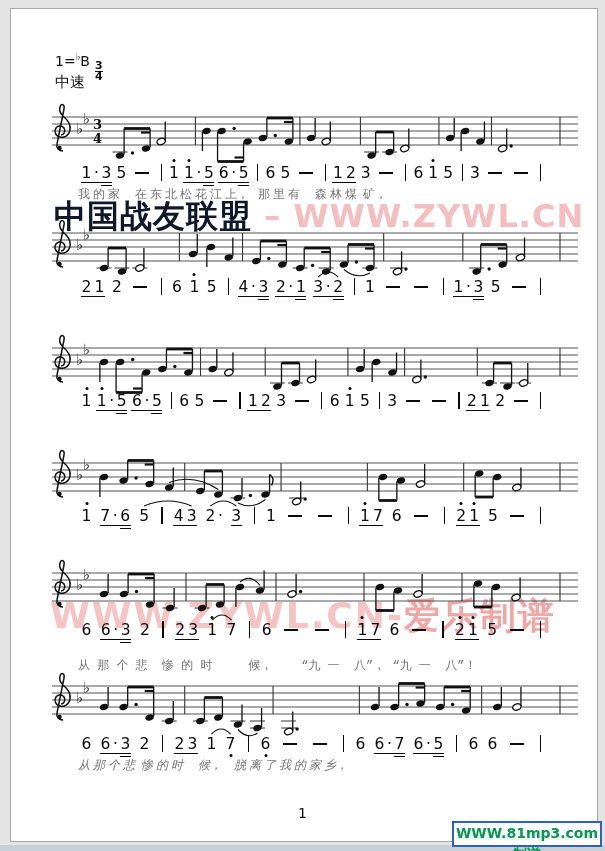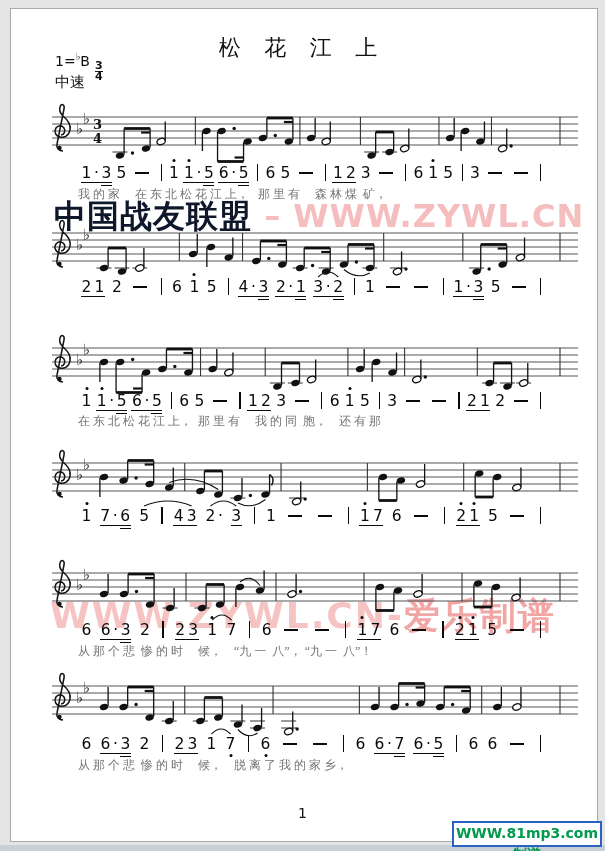--- a/index.html
+++ b/index.html
@@ -42,21 +42,20 @@
          border:2px solid #2a62c4;box-sizing:border-box;z-index:5;text-align:center;
          font-family:"DejaVu Sans","Liberation Sans",sans-serif;font-weight:bold;
          font-size:14px;line-height:21px;color:#029a4e;}
 </style>
 </head>
 <body>
 
 <div class="canvas" id="cv">
   <div class="page"></div>
 
-  <div class="title">松 花 江 上</div>
 
   <div class="keyblock"><span>1=</span><span class="flat-sup">♭</span><span>B</span><span class="frac">
         <span>3</span>
         <span class="den">4</span>
       </span>
   </div>
 
   <div class="tempo">中速</div>
 
 
@@ -447,21 +446,20 @@
       <div class="jp-tok" style="left: 478.478px; width: 13px; position: absolute;">1</div>
       <div class="jp-u" style="left: 466.478px; width: 24px; top: 19px;"></div>
       <div class="jp-tok" style="left: 493.652px; width: 13px; position: absolute;">2</div>
       <div class="jp-tok" style="left: 508.826px; width: 24px; position: absolute;">
         <div class="jp-dash"></div>
       </div>
       <div class="jp-tok" style="left: 535px; width: 10px; position: absolute;">
         <div class="jp-bar"></div>
       </div>
     </div>
-    <div class="lyrics" style="top: 413px;">在 东 北 松 花 江 上，  那 里 有     我 的 同  胞，    还 有 那</div>
     <svg class="staff" width="605" height="74" viewBox="0 0 605 74" style="top: 447px;">
       <line x1="52" y1="16" x2="578" y2="16" stroke="#555" stroke-width="1"></line>
       <line x1="52" y1="23" x2="578" y2="23" stroke="#555" stroke-width="1"></line>
       <line x1="52" y1="30" x2="578" y2="30" stroke="#555" stroke-width="1"></line>
       <line x1="52" y1="37" x2="578" y2="37" stroke="#555" stroke-width="1"></line>
       <line x1="52" y1="44" x2="578" y2="44" stroke="#555" stroke-width="1"></line>
       <path d="M63,50 C59,50 56,47 57,43 L64,8 C65,3 61,2 60,6 C59,9 60,12 63,15 C69,20 71,24 70,29 C69,35 64,37 60,36 C55,35 54,30 56,27 C58,24 62,24 64,27 C66,30 64,34 61,34" stroke="#111" stroke-width="1.5" fill="none"></path>
       <circle cx="59.5" cy="47" r="2.2" fill="#111"></circle>
       <text x="76" y="33" font-size="15" font-family="&quot;DejaVu Sans&quot;,sans-serif" fill="#111">♭</text>
       <text x="83" y="23" font-size="15" font-family="&quot;DejaVu Sans&quot;,sans-serif" fill="#111">♭</text>
@@ -672,21 +670,21 @@
       <div class="jp-tok" style="left: 504.842px; width: 24px; position: absolute;">
         <div class="jp-dash"></div>
       </div>
       <div class="jp-tok" style="left: 535px; width: 10px; position: absolute;">
         <div class="jp-bar"></div>
       </div>
     </div>
     <svg class="arcs" width="605" height="14" viewBox="0 0 605 14" style="top: 608px;">
       <path d="M212.28947368421055,12 Q221.86842105263162,2 231.44736842105266,12" stroke="#111" stroke-width="1.1" fill="none"></path>
     </svg>
-    <div class="lyrics" style="top: 643px;">从 那 个 悲  惨 的 时     候，    “九 一  八”， “九 一  八”！</div>
+    <div class="lyrics" style="top: 657px; font-family: Liberation Mono, monospace;">从 那 个 悲  惨 的 时     候，    “九 一  八”， “九 一  八”！</div>
     <svg class="staff" width="605" height="74" viewBox="0 0 605 74" style="top: 670px;">
       <line x1="52" y1="16" x2="578" y2="16" stroke="#555" stroke-width="1"></line>
       <line x1="52" y1="23" x2="578" y2="23" stroke="#555" stroke-width="1"></line>
       <line x1="52" y1="30" x2="578" y2="30" stroke="#555" stroke-width="1"></line>
       <line x1="52" y1="37" x2="578" y2="37" stroke="#555" stroke-width="1"></line>
       <line x1="52" y1="44" x2="578" y2="44" stroke="#555" stroke-width="1"></line>
       <path d="M63,50 C59,50 56,47 57,43 L64,8 C65,3 61,2 60,6 C59,9 60,12 63,15 C69,20 71,24 70,29 C69,35 64,37 60,36 C55,35 54,30 56,27 C58,24 62,24 64,27 C66,30 64,34 61,34" stroke="#111" stroke-width="1.5" fill="none"></path>
       <circle cx="59.5" cy="47" r="2.2" fill="#111"></circle>
       <text x="76" y="33" font-size="15" font-family="&quot;DejaVu Sans&quot;,sans-serif" fill="#111">♭</text>
       <text x="83" y="23" font-size="15" font-family="&quot;DejaVu Sans&quot;,sans-serif" fill="#111">♭</text>
@@ -795,14 +793,14 @@
       <div class="jp-tok" style="left: 505px; width: 24px; position: absolute;">
         <div class="jp-dash"></div>
       </div>
       <div class="jp-tok" style="left: 535px; width: 10px; position: absolute;">
         <div class="jp-bar"></div>
       </div>
     </div>
     <svg class="arcs" width="605" height="14" viewBox="0 0 605 14" style="top: 722px;">
       <path d="M211.5,12 Q221,2 230.5,12" stroke="#111" stroke-width="1.1" fill="none"></path>
     </svg>
-    <div class="lyrics" style="top: 757px;">从 那 个 悲  惨 的 时     候，    脱 离 了 我 的 家 乡，</div>
+    <div class="lyrics" style="top: 757px; font-style: italic;">从 那 个 悲  惨 的 时     候，    脱 离 了 我 的 家 乡，</div>
   </div>
 
 </body></html>

